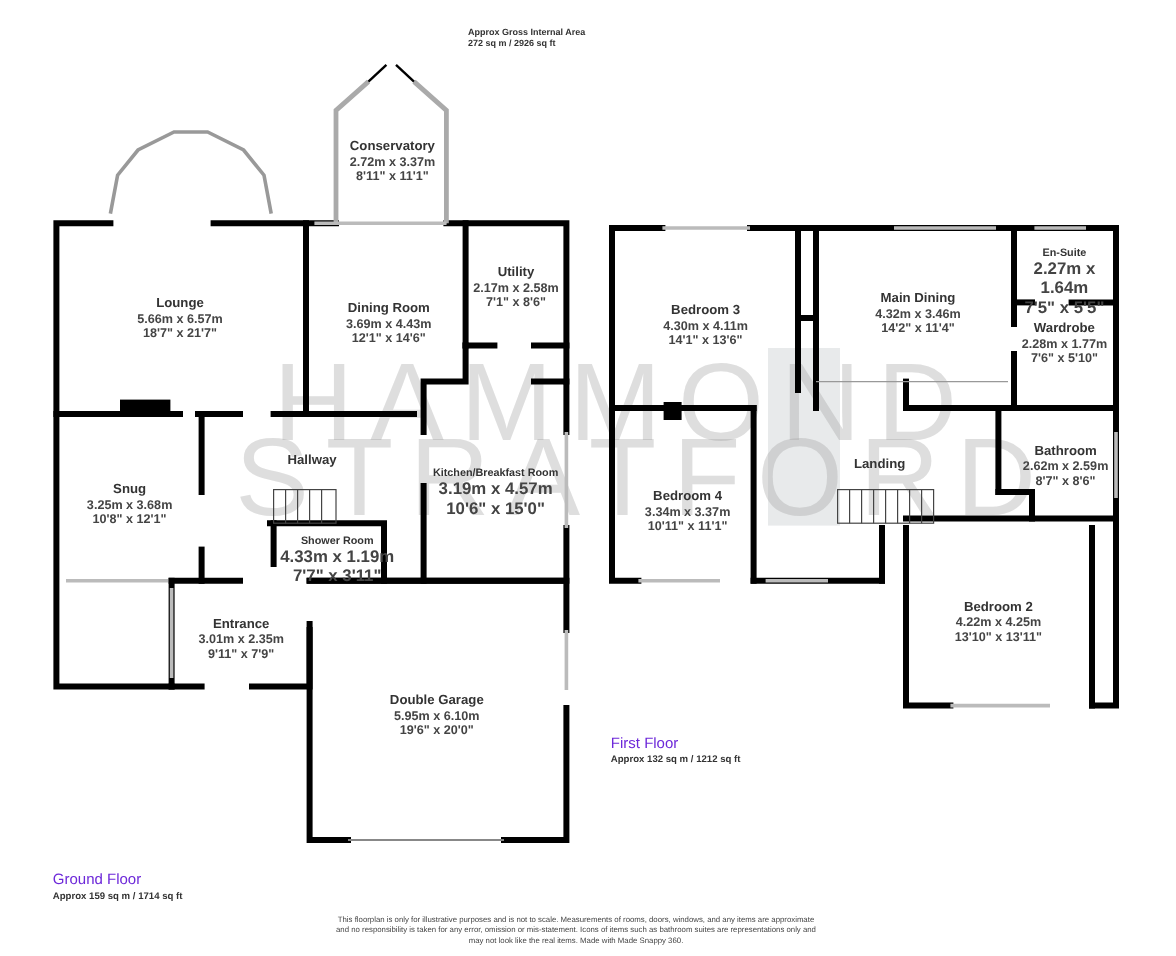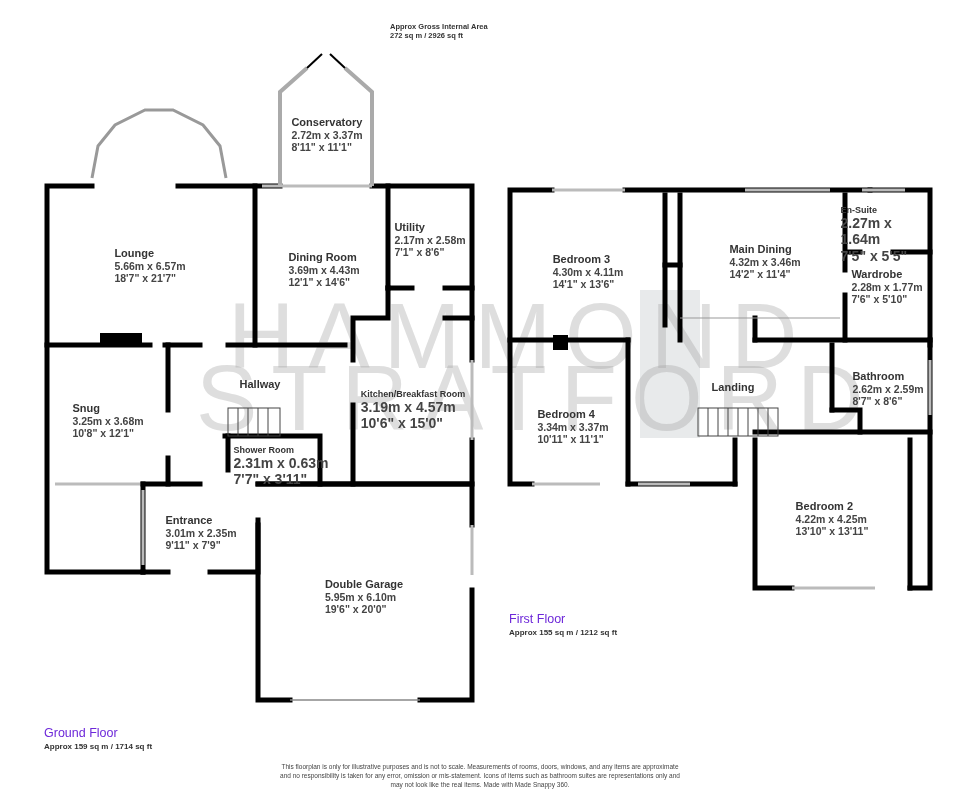--- a/index.html
+++ b/index.html
@@ -1,20 +1,20 @@
 <!DOCTYPE html>
 <html><head>
   <meta charset="utf-8">
   <style>
     html, body { margin: 0; padding: 0; background: #ffffff; }
     body { width: 980px; height: 797px; position: relative; overflow: hidden; font-family: "Liberation Sans", sans-serif; color: #222; }
     .abs { position: absolute; }
     svg.plan { position: absolute; left: 0; top: 0; }
     .wm { position: absolute; font-family: "Liberation Sans", sans-serif; font-weight: 300; color: rgba(160,160,160,0.35); letter-spacing: 14px; font-size: 92px; line-height: 1; white-space: nowrap; }
-    .room { position: absolute; transform: translateX(-50%); line-height: 1.15; }
+    .room { position: absolute; text-align: center; transform: translateX(-50%); line-height: 1.15; }
     .room .name { font-weight: bold; font-size: 11px; color: #333; }
     .room .dim { font-size: 10.5px; color: #444; font-weight: bold; }
     .room.small .name { font-size: 9px; }
     .room.small .dim { font-size: 14px; }
     .hdr { text-align: left; font-size: 7.5px; font-weight: bold; color: #333; line-height: 1.25; }
     .floor-title { font-size: 12.5px; color: #6d28d9; }
     .floor-area { font-size: 8px; font-weight: bold; color: #333; margin-top: 2px; }
     .disclaimer { text-align: center; font-size: 6.5px; color: #444; line-height: 1.35; width: 440px; }
   </style>
 </head>
@@ -176,21 +176,21 @@
   <div class="dim">3.25m x 3.68m</div>
   <div class="dim">10'8" x 12'1"</div>
 </div>
 <div class="room small" style="left:413px;top:389px;">
   <div class="name">Kitchen/Breakfast Room</div>
   <div class="dim">3.19m x 4.57m</div>
   <div class="dim">10'6" x 15'0"</div>
 </div>
 <div class="room small" style="left:281px;top:445px;">
   <div class="name">Shower Room</div>
-  <div class="dim">2.31m x 0.63m</div>
+  <div class="dim">4.33m x 1.19m</div>
   <div class="dim">7'7" x 3'11"</div>
 </div>
 <div class="room" style="left:201px;top:514px;">
   <div class="name">Entrance</div>
   <div class="dim">3.01m x 2.35m</div>
   <div class="dim">9'11" x 7'9"</div>
 </div>
 <div class="room" style="left:364px;top:578px;">
   <div class="name">Double Garage</div>
   <div class="dim">5.95m x 6.10m</div>
@@ -231,21 +231,21 @@
   <div class="dim">10'11" x 11'1"</div>
 </div>
 <div class="room" style="left:832px;top:500px;">
   <div class="name">Bedroom 2</div>
   <div class="dim">4.22m x 4.25m</div>
   <div class="dim">13'10" x 13'11"</div>
 </div>
 
 <div class="abs" style="left:509px;top:612px;">
   <div class="floor-title">First Floor</div>
-  <div class="floor-area">Approx 155 sq m / 1212 sq ft</div>
+  <div class="floor-area">Approx 132 sq m / 1212 sq ft</div>
 </div>
 <div class="abs" style="left:44px;top:726px;">
   <div class="floor-title">Ground Floor</div>
   <div class="floor-area">Approx 159 sq m / 1714 sq ft</div>
 </div>
 
 <div class="abs disclaimer" style="left:260px;top:763px;">
   <div>This floorplan is only for illustrative purposes and is not to scale. Measurements of rooms, doors, windows, and any items are approximate</div>
   <div>and no responsibility is taken for any error, omission or mis-statement. Icons of items such as bathroom suites are representations only and</div>
   <div>may not look like the real items. Made with Made Snappy 360.</div>

